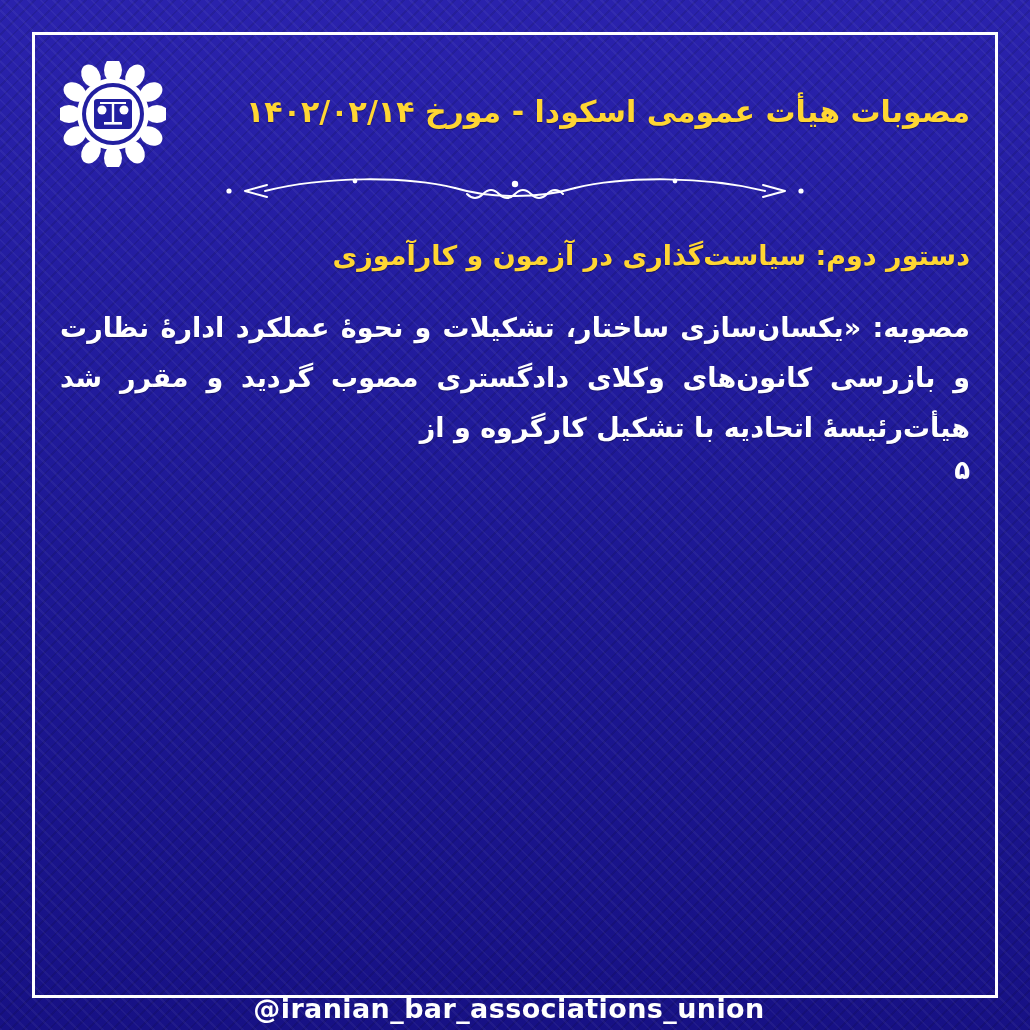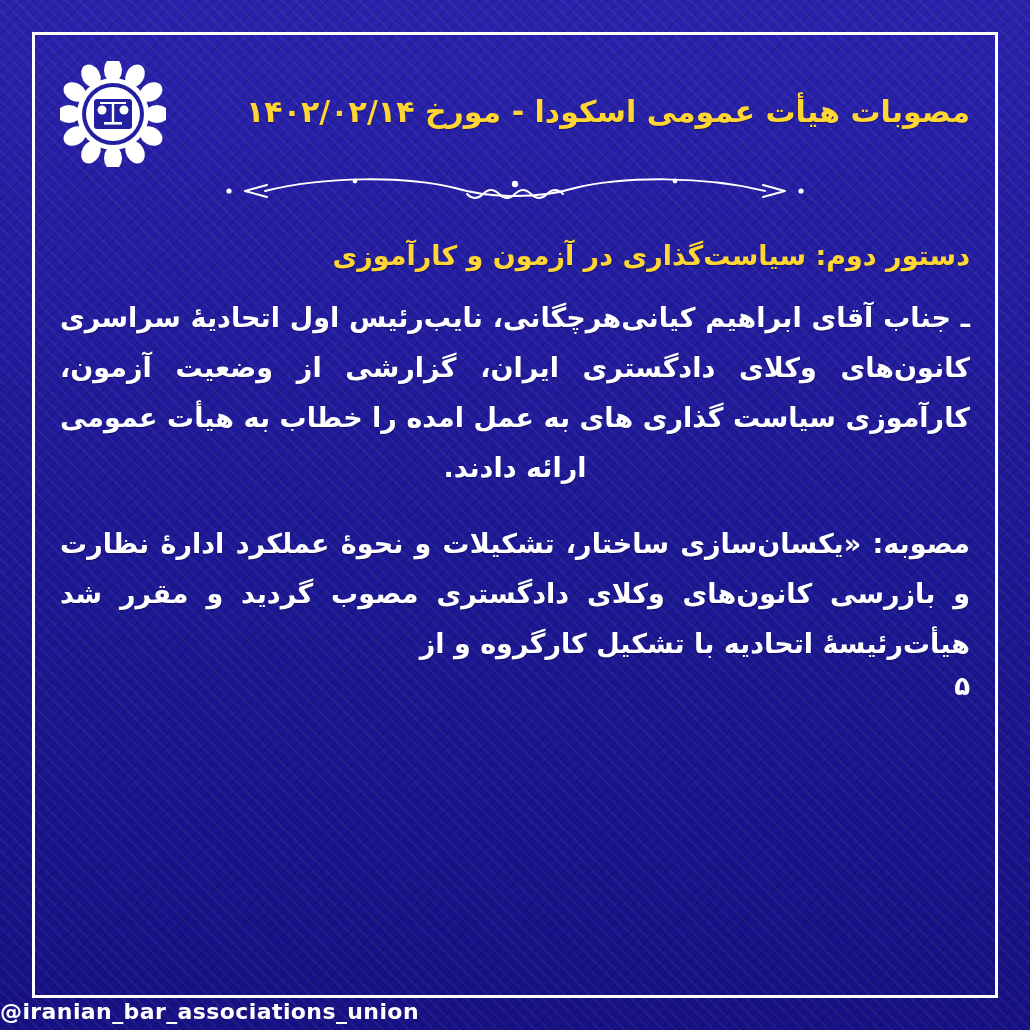--- a/index.html
+++ b/index.html
@@ -122,23 +122,23 @@
     text-align: right;
     margin-top: 2px;
   }
 
   
   #footer {
     position: absolute;
     left: 0;
     right: 12px;
     bottom: 6px;
-    text-align: left;
+    text-align: center;
     color: #ffffff;
-    font-size: 22px;
+    font-size: 27px;
     font-weight: bold;
     letter-spacing: 0.4px;
     direction: ltr;
   }
 </style>
 </head>
 <body>
 
 <div id="poster">
 
@@ -202,21 +202,20 @@
           <circle cx="150" cy="7" r="2.4"></circle>
           <circle cx="470" cy="7" r="2.4"></circle>
           <circle cx="24" cy="17" r="2.6"></circle>
           <circle cx="596" cy="17" r="2.6"></circle>
         </g>
       </svg>
     </div>
 
     <div class="section">
       <div class="agenda-title">دستور دوم: سیاست‌گذاری در آزمون و کارآموزی</div>
-      <div class="para">ـ جناب آقای ابراهیم کیانی‌هرچگانی، نایب‌رئیس اول اتحادیۀ سراسری کانون‌های وکلای دادگستری ایران، گزارشی از وضعیت آزمون، کارآموزی سیاست گذاری های به عمل امده را خطاب به هیأت عمومی ارائه دادند.</div>
     </div>
 
     <div class="section">
       <div class="para last-right">مصوبه: «یکسان‌سازی ساختار، تشکیلات و نحوۀ عملکرد ادارۀ نظارت و بازرسی کانون‌های وکلای دادگستری مصوب گردید و مقرر شد هیأت‌رئیسۀ اتحادیه با تشکیل کارگروه و از</div>
       <div class="page-number">۵</div>
     </div>
 
   </div>
 
   <div id="footer">@iranian_bar_associations_union</div>

